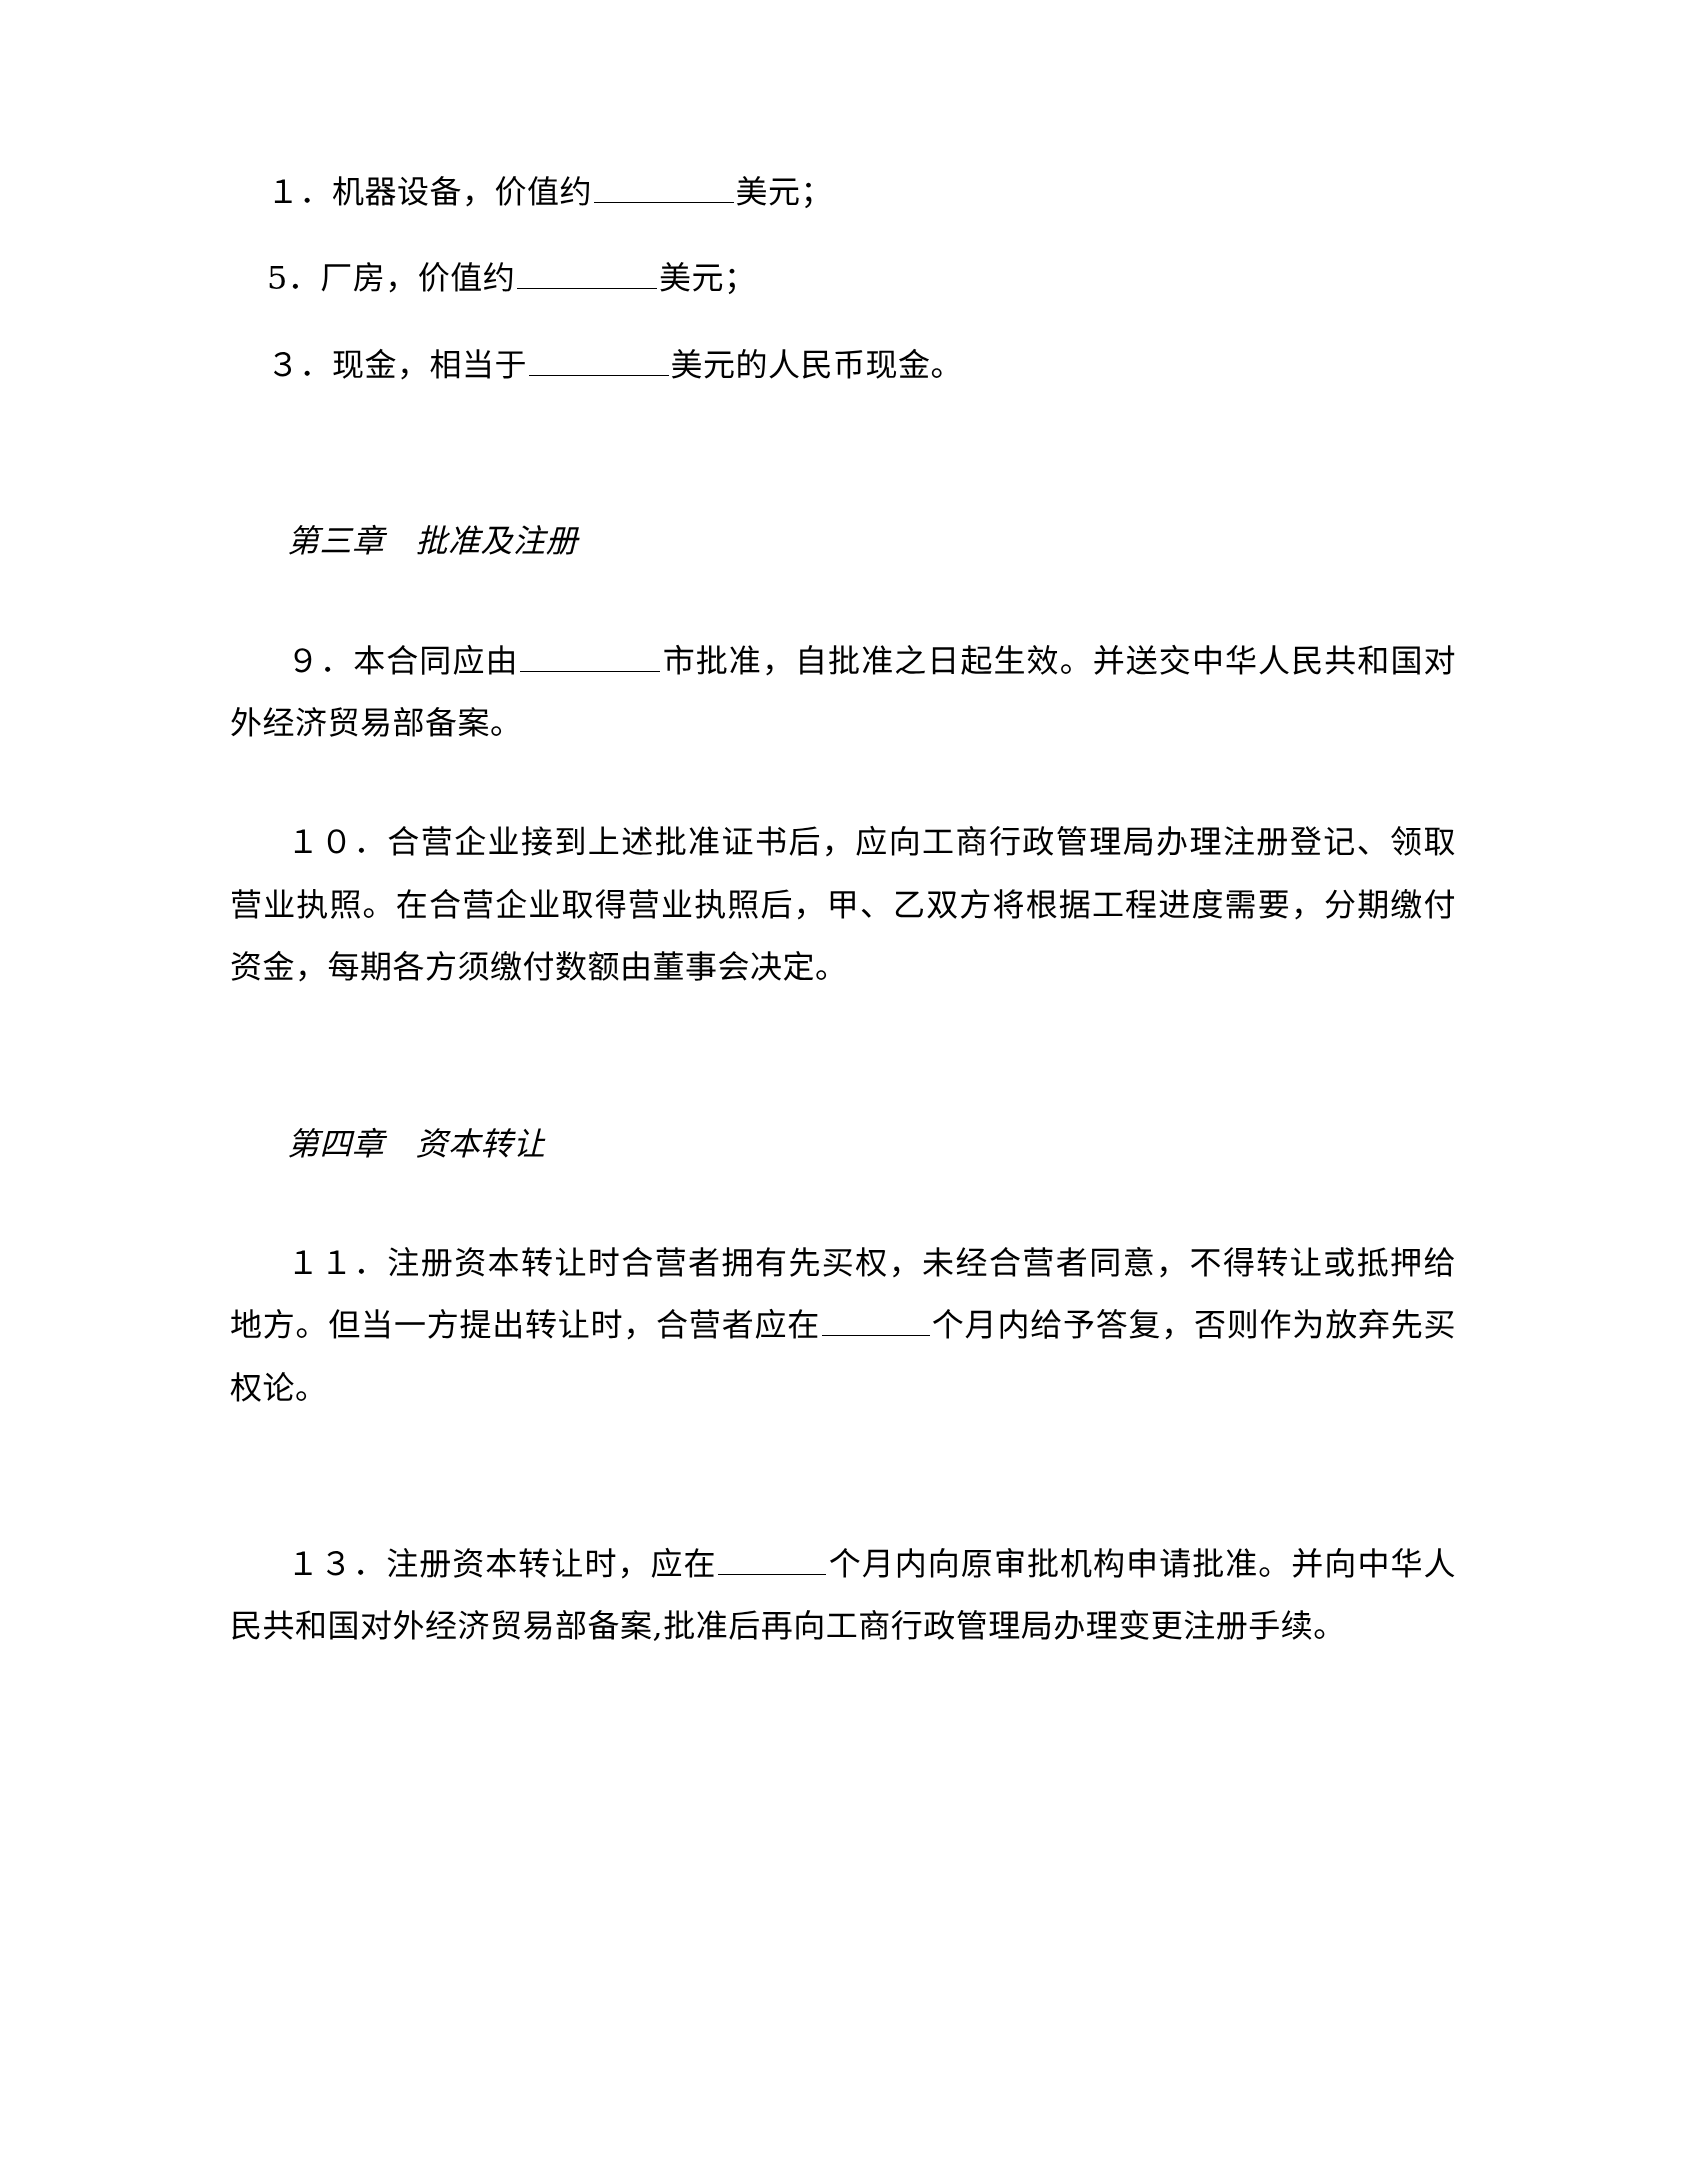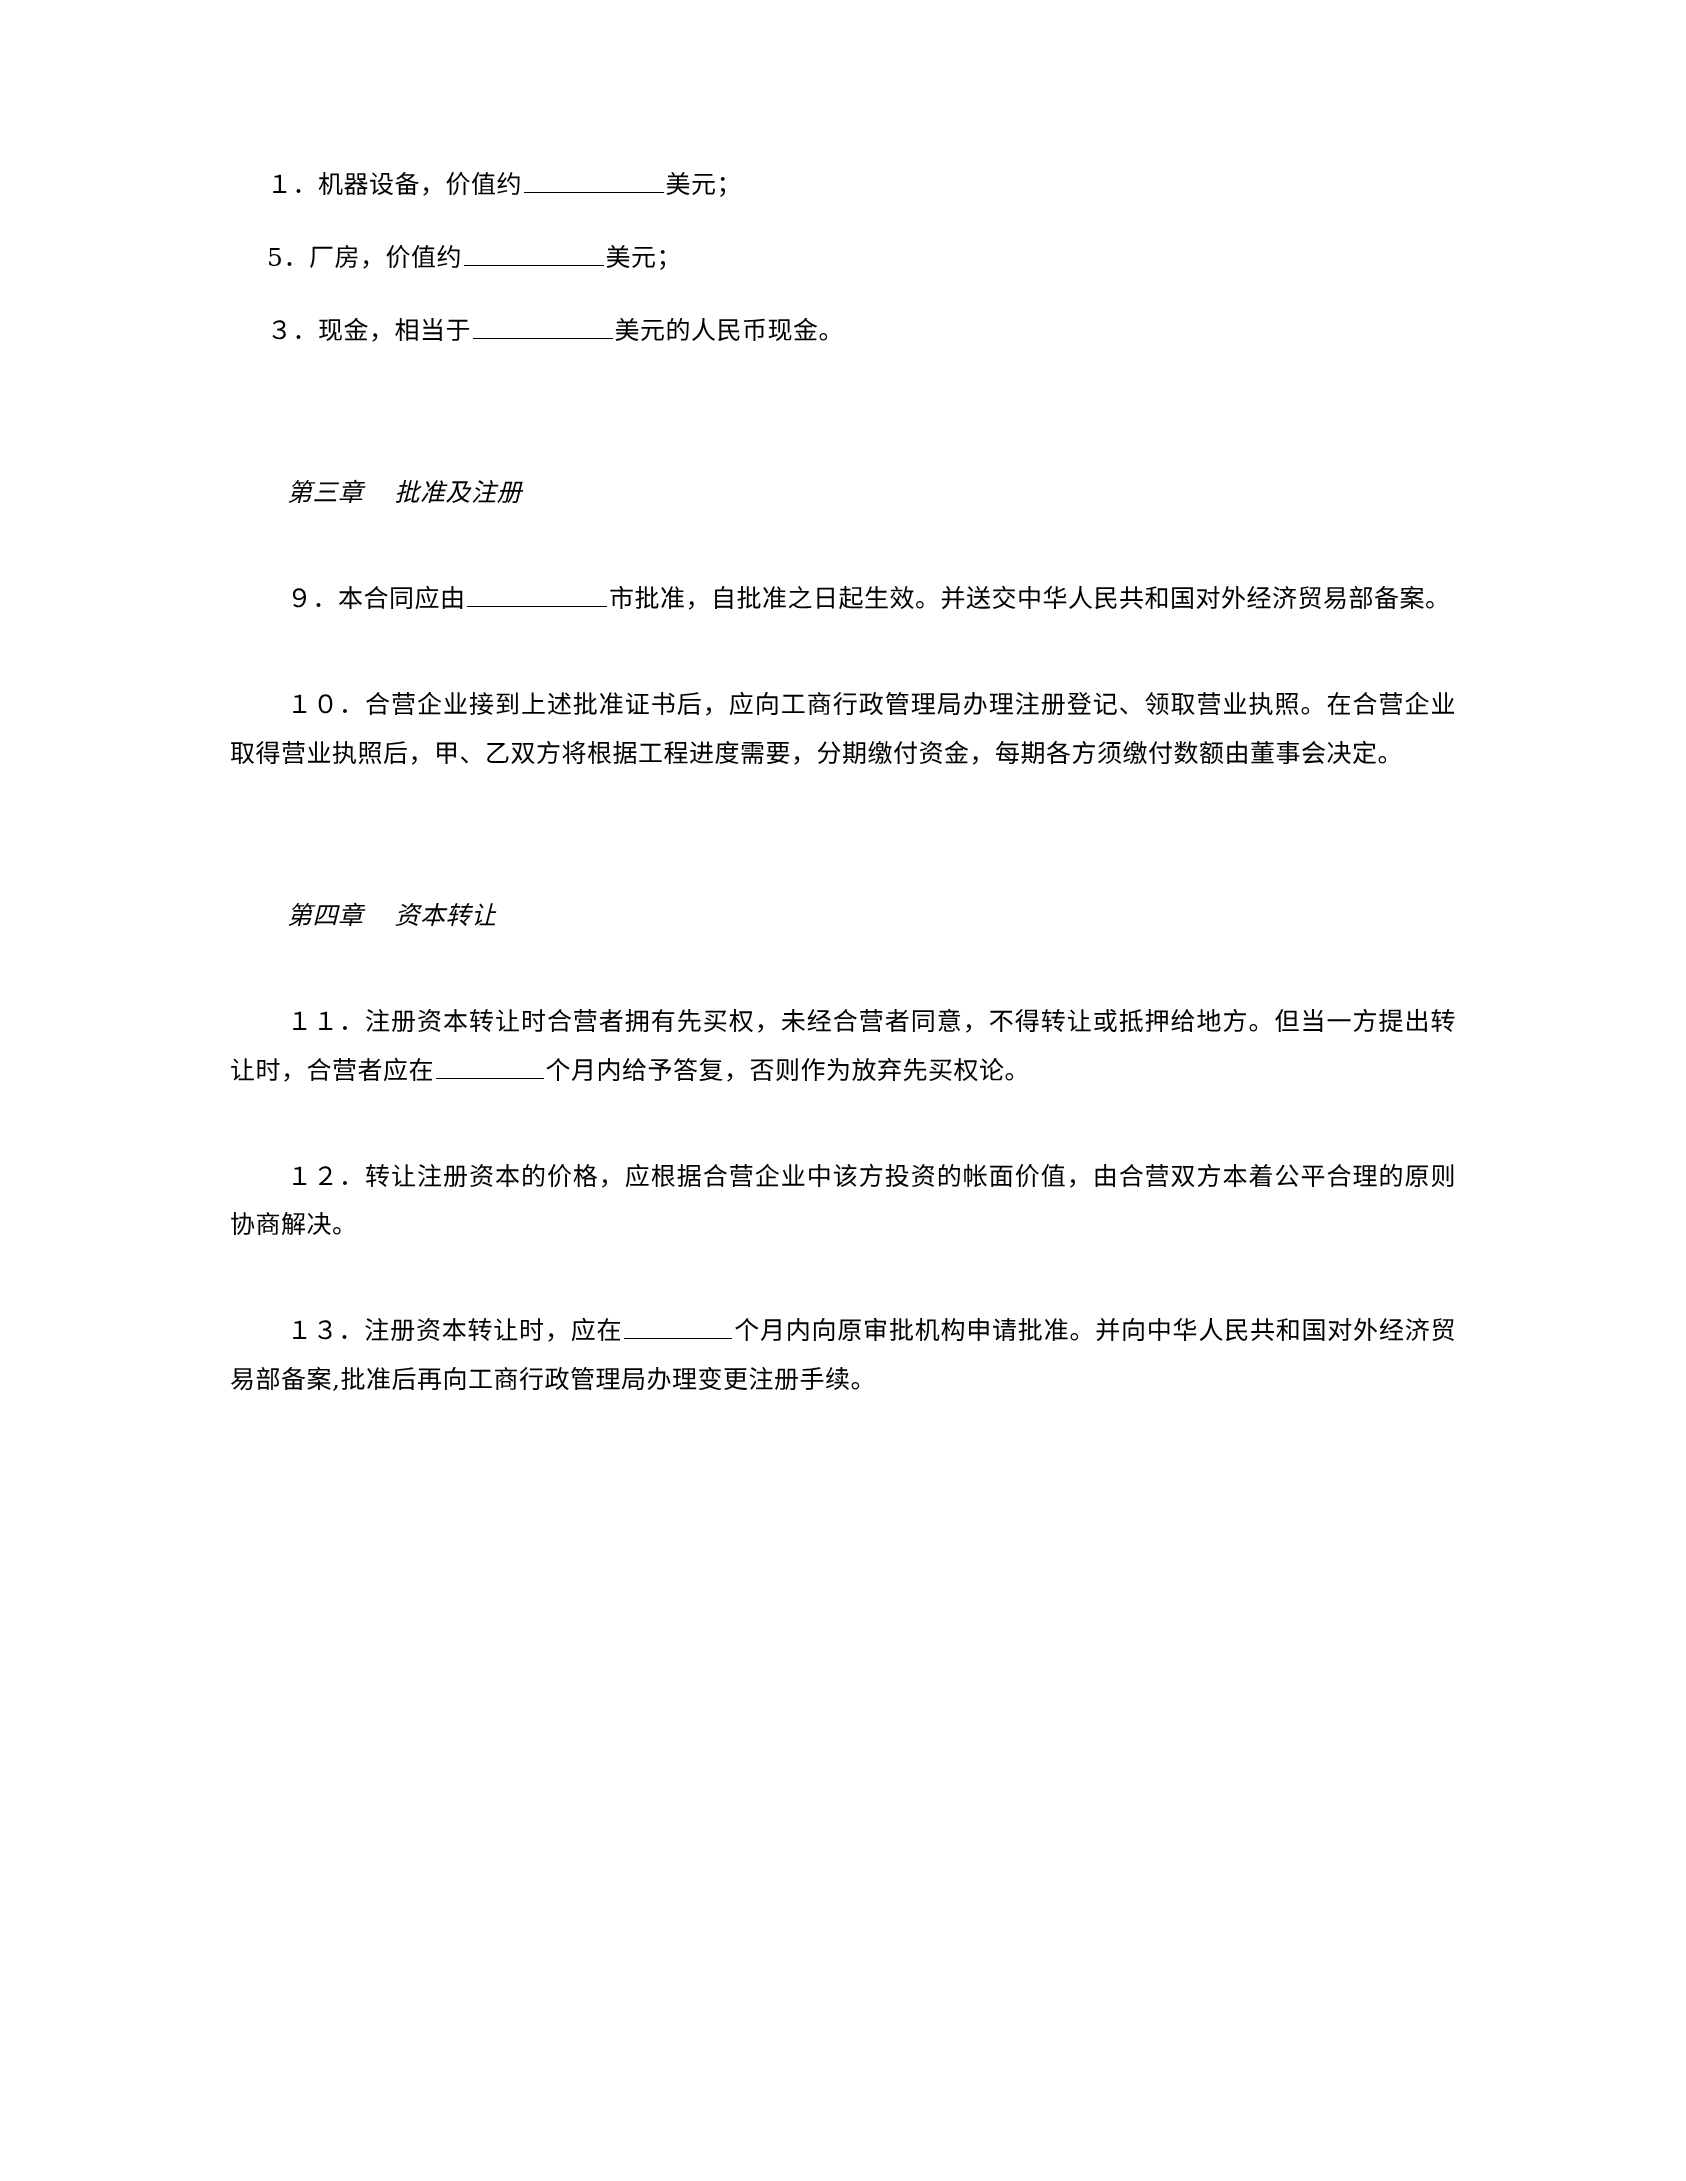--- a/index.html
+++ b/index.html
@@ -16,21 +16,21 @@
     overflow: hidden;
   }
   .page {
     box-sizing: border-box;
     width: 1686px;
     height: 2182px;
     padding: 161px 230px 0 230px;
     background: #ffffff;
   }
   .doc-body {
-    font-size: 25px;
+    font-size: 32px;
     line-height: 1.95;
     letter-spacing: 0.5px;
     text-align: justify;
   }
   p {
     margin: 0;
     padding: 0;
   }
   .list-item {
     margin-left: 37px;
@@ -109,21 +109,20 @@
     </p>
 
     <div class="gap-lg"></div>
 
     <p class="para">
       <span>１１．注册资本转让时合营者拥有先买权，未经合营者同意，不得转让或抵押给地方。但当一方提出转让时，合营者应在</span><span class="blank blank-short"></span><span>个月内给予答复，否则作为放弃先买权论。</span>
     </p>
 
     <div class="gap-lg"></div>
 
-    <p class="para">１２．转让注册资本的价格，应根据合营企业中该方投资的帐面价值，由合营双方本着公平合理的原则协商解决。</p>
 
     <div class="gap-lg"></div>
 
     <p class="para">
       <span>１３．注册资本转让时，应在</span><span class="blank blank-short"></span><span>个月内向原审批机构申请批准。并向中华人民共和国对外经济贸易部备案,批准后再向工商行政管理局办理变更注册手续。</span>
     </p>
 
   </div>
 </div>
 

